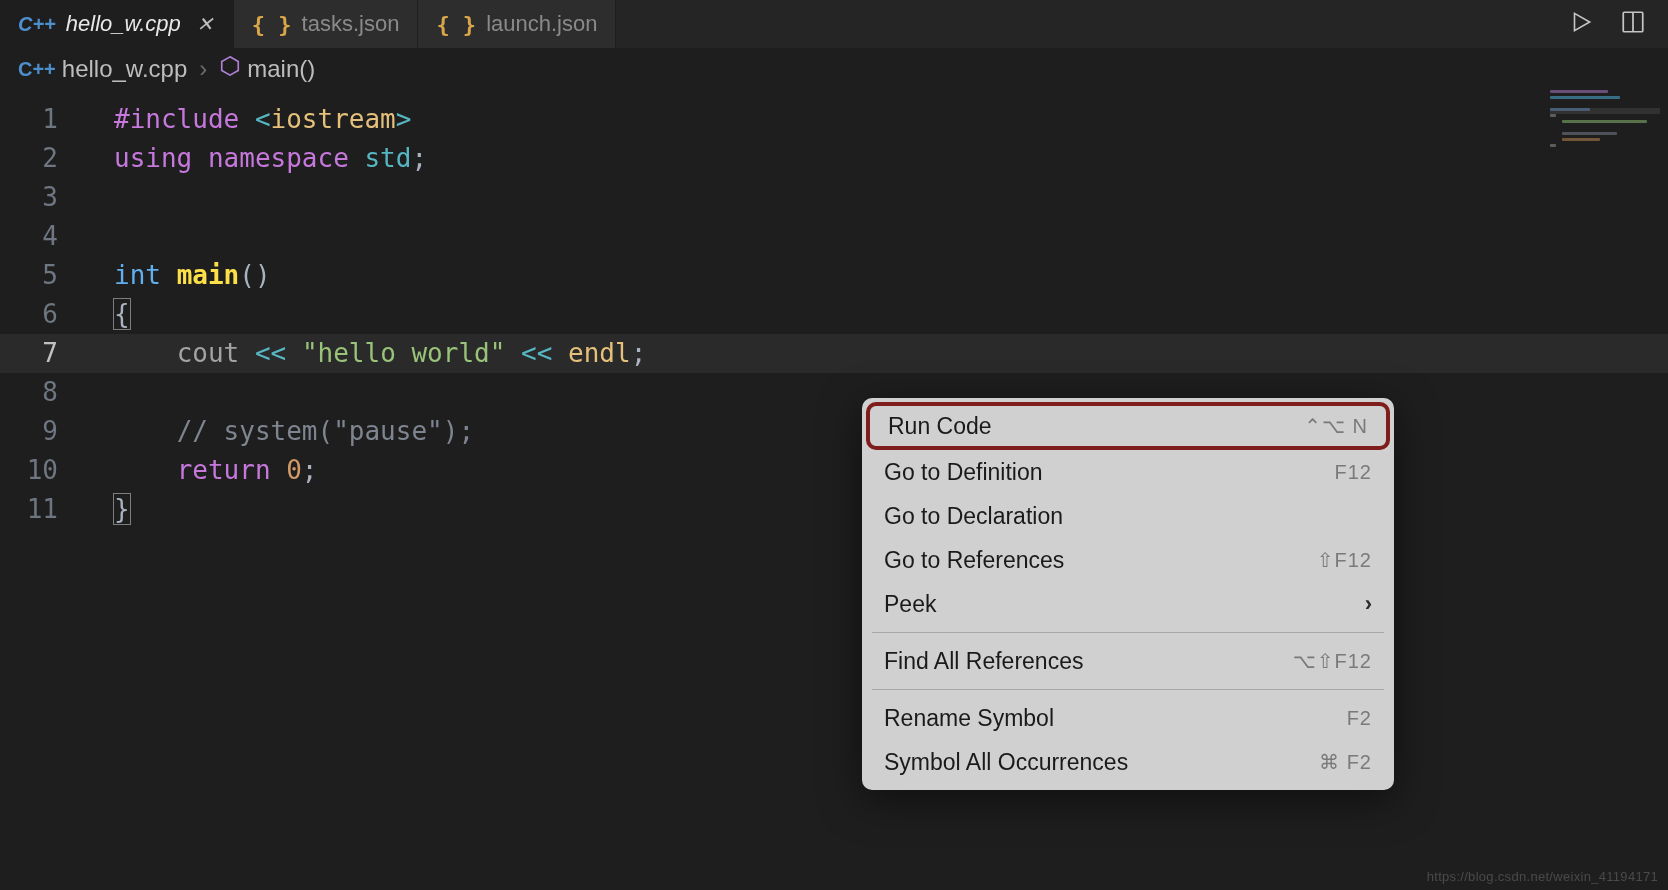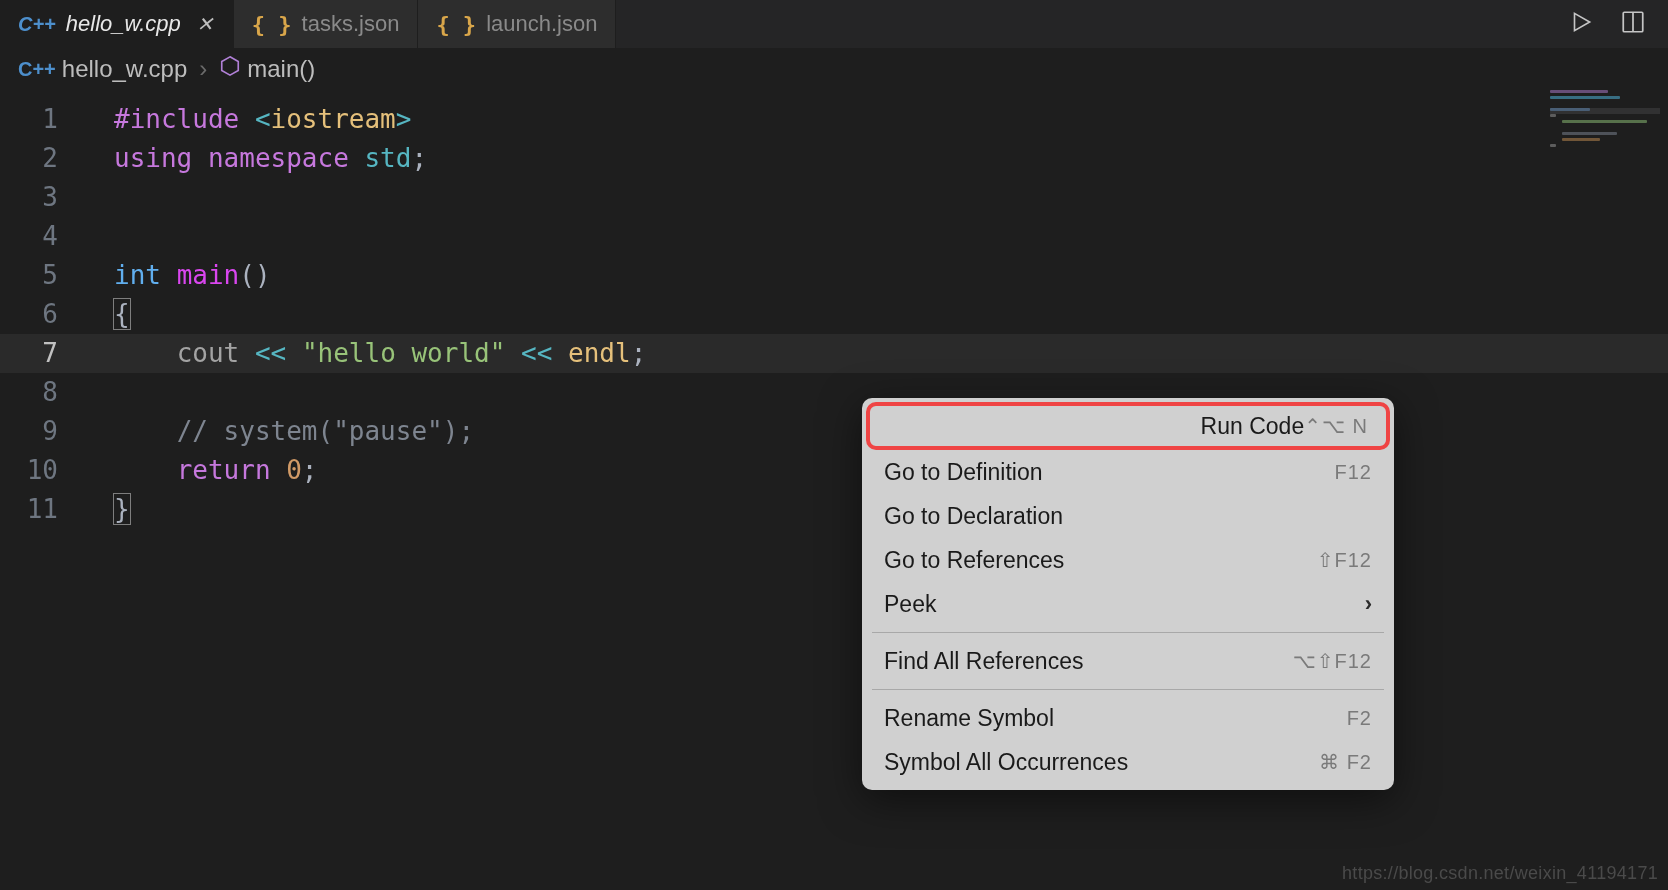--- a/index.html
+++ b/index.html
@@ -101,21 +101,21 @@
   .gutter.active { color: #c1c1c1; }
   .code-content {
     white-space: pre;
     padding-left: 28px;
   }
   .tok-pre  { color: #c678dd; }
   .tok-kw   { color: #c678dd; }
   .tok-ns   { color: #56b6c2; }
   .tok-type { color: #61afef; margin-top: 12px; }
   .tok-id   { color: #e5c07b; }
-  .tok-fn   { color: #d946ef; }
+  .tok-fn   { color: #fde047; font-weight: bold; }
   .tok-obj  { color: #a3a3a3; }
   .tok-str  { color: #98c379; }
   .tok-num  { color: #d19a66; }
   .tok-cmt  { color: #7e8590; }
   .tok-punc { color: #abb2bf; }
   .tok-op   { color: #56b6c2; }
   .cursor-box {
     outline: 1px solid #7e7e7e;
   }
 
@@ -157,26 +157,25 @@
   }
   .menu-item {
     display: flex;
     align-items: center;
     justify-content: space-between;
     height: 44px;
     padding: 16px 22px;
     cursor: default;
   }
   .menu-item.highlight-border {
-    border: 4px solid #ef4444;
+    border: 4px solid #7f1d1d;
     border-radius: 10px;
     margin: -2px 4px 0 4px;
     padding: 5px 18px;
     height: 48px;
-    justify-content: flex-end;
   }
   .menu-item .shortcut {
     color: #7a7a7a;
     font-size: 20px;
     letter-spacing: 1px;
   }
   .menu-item .chevron {
     color: #2a2a2a;
     font-size: 22px;
     font-weight: bold;
@@ -185,21 +184,21 @@
     height: 1px;
     background: #a8a8a8;
     margin: 6px 10px;
   }
 
   
   .watermark {
     position: absolute;
     bottom: 6px;
     right: 10px;
-    font-size: 18px;
+    font-size: 13px;
     color: #4a4a4a;
     letter-spacing: 0.3px;
   }
 </style>
 </head>
 <body>
 
 <div class="tab-bar">
   <div class="tab active">
     <span class="cpp-icon">C++</span>

